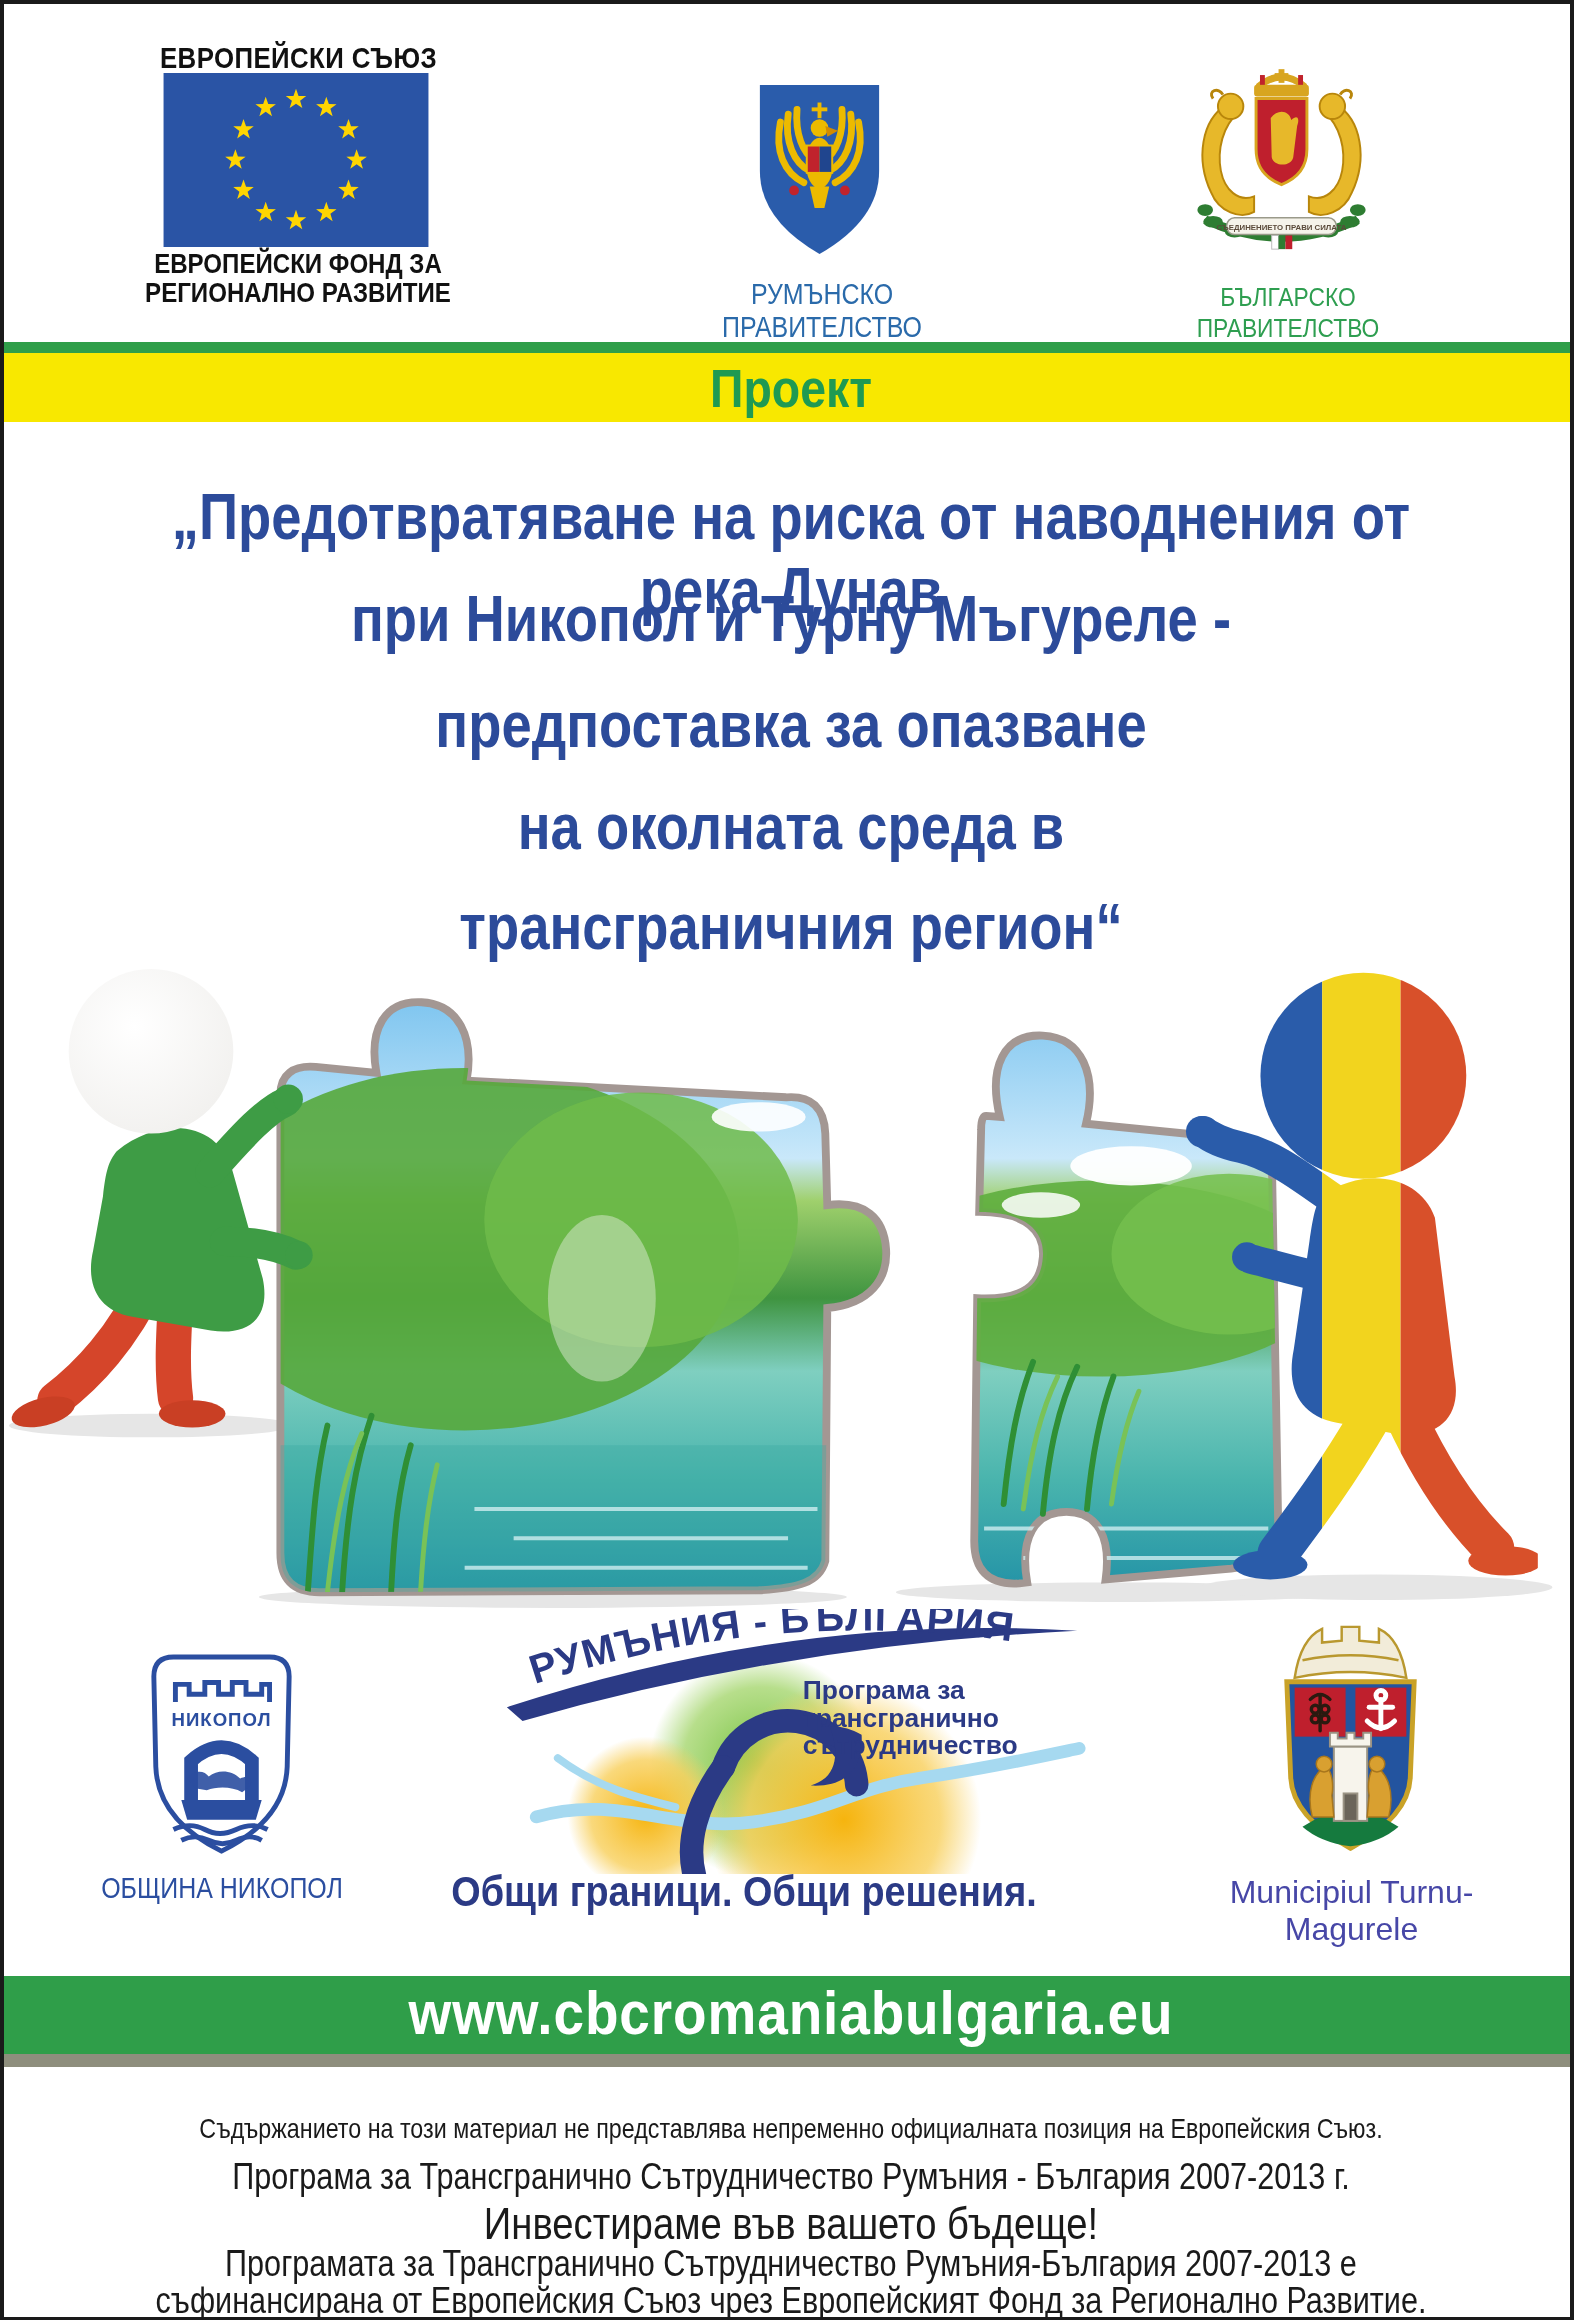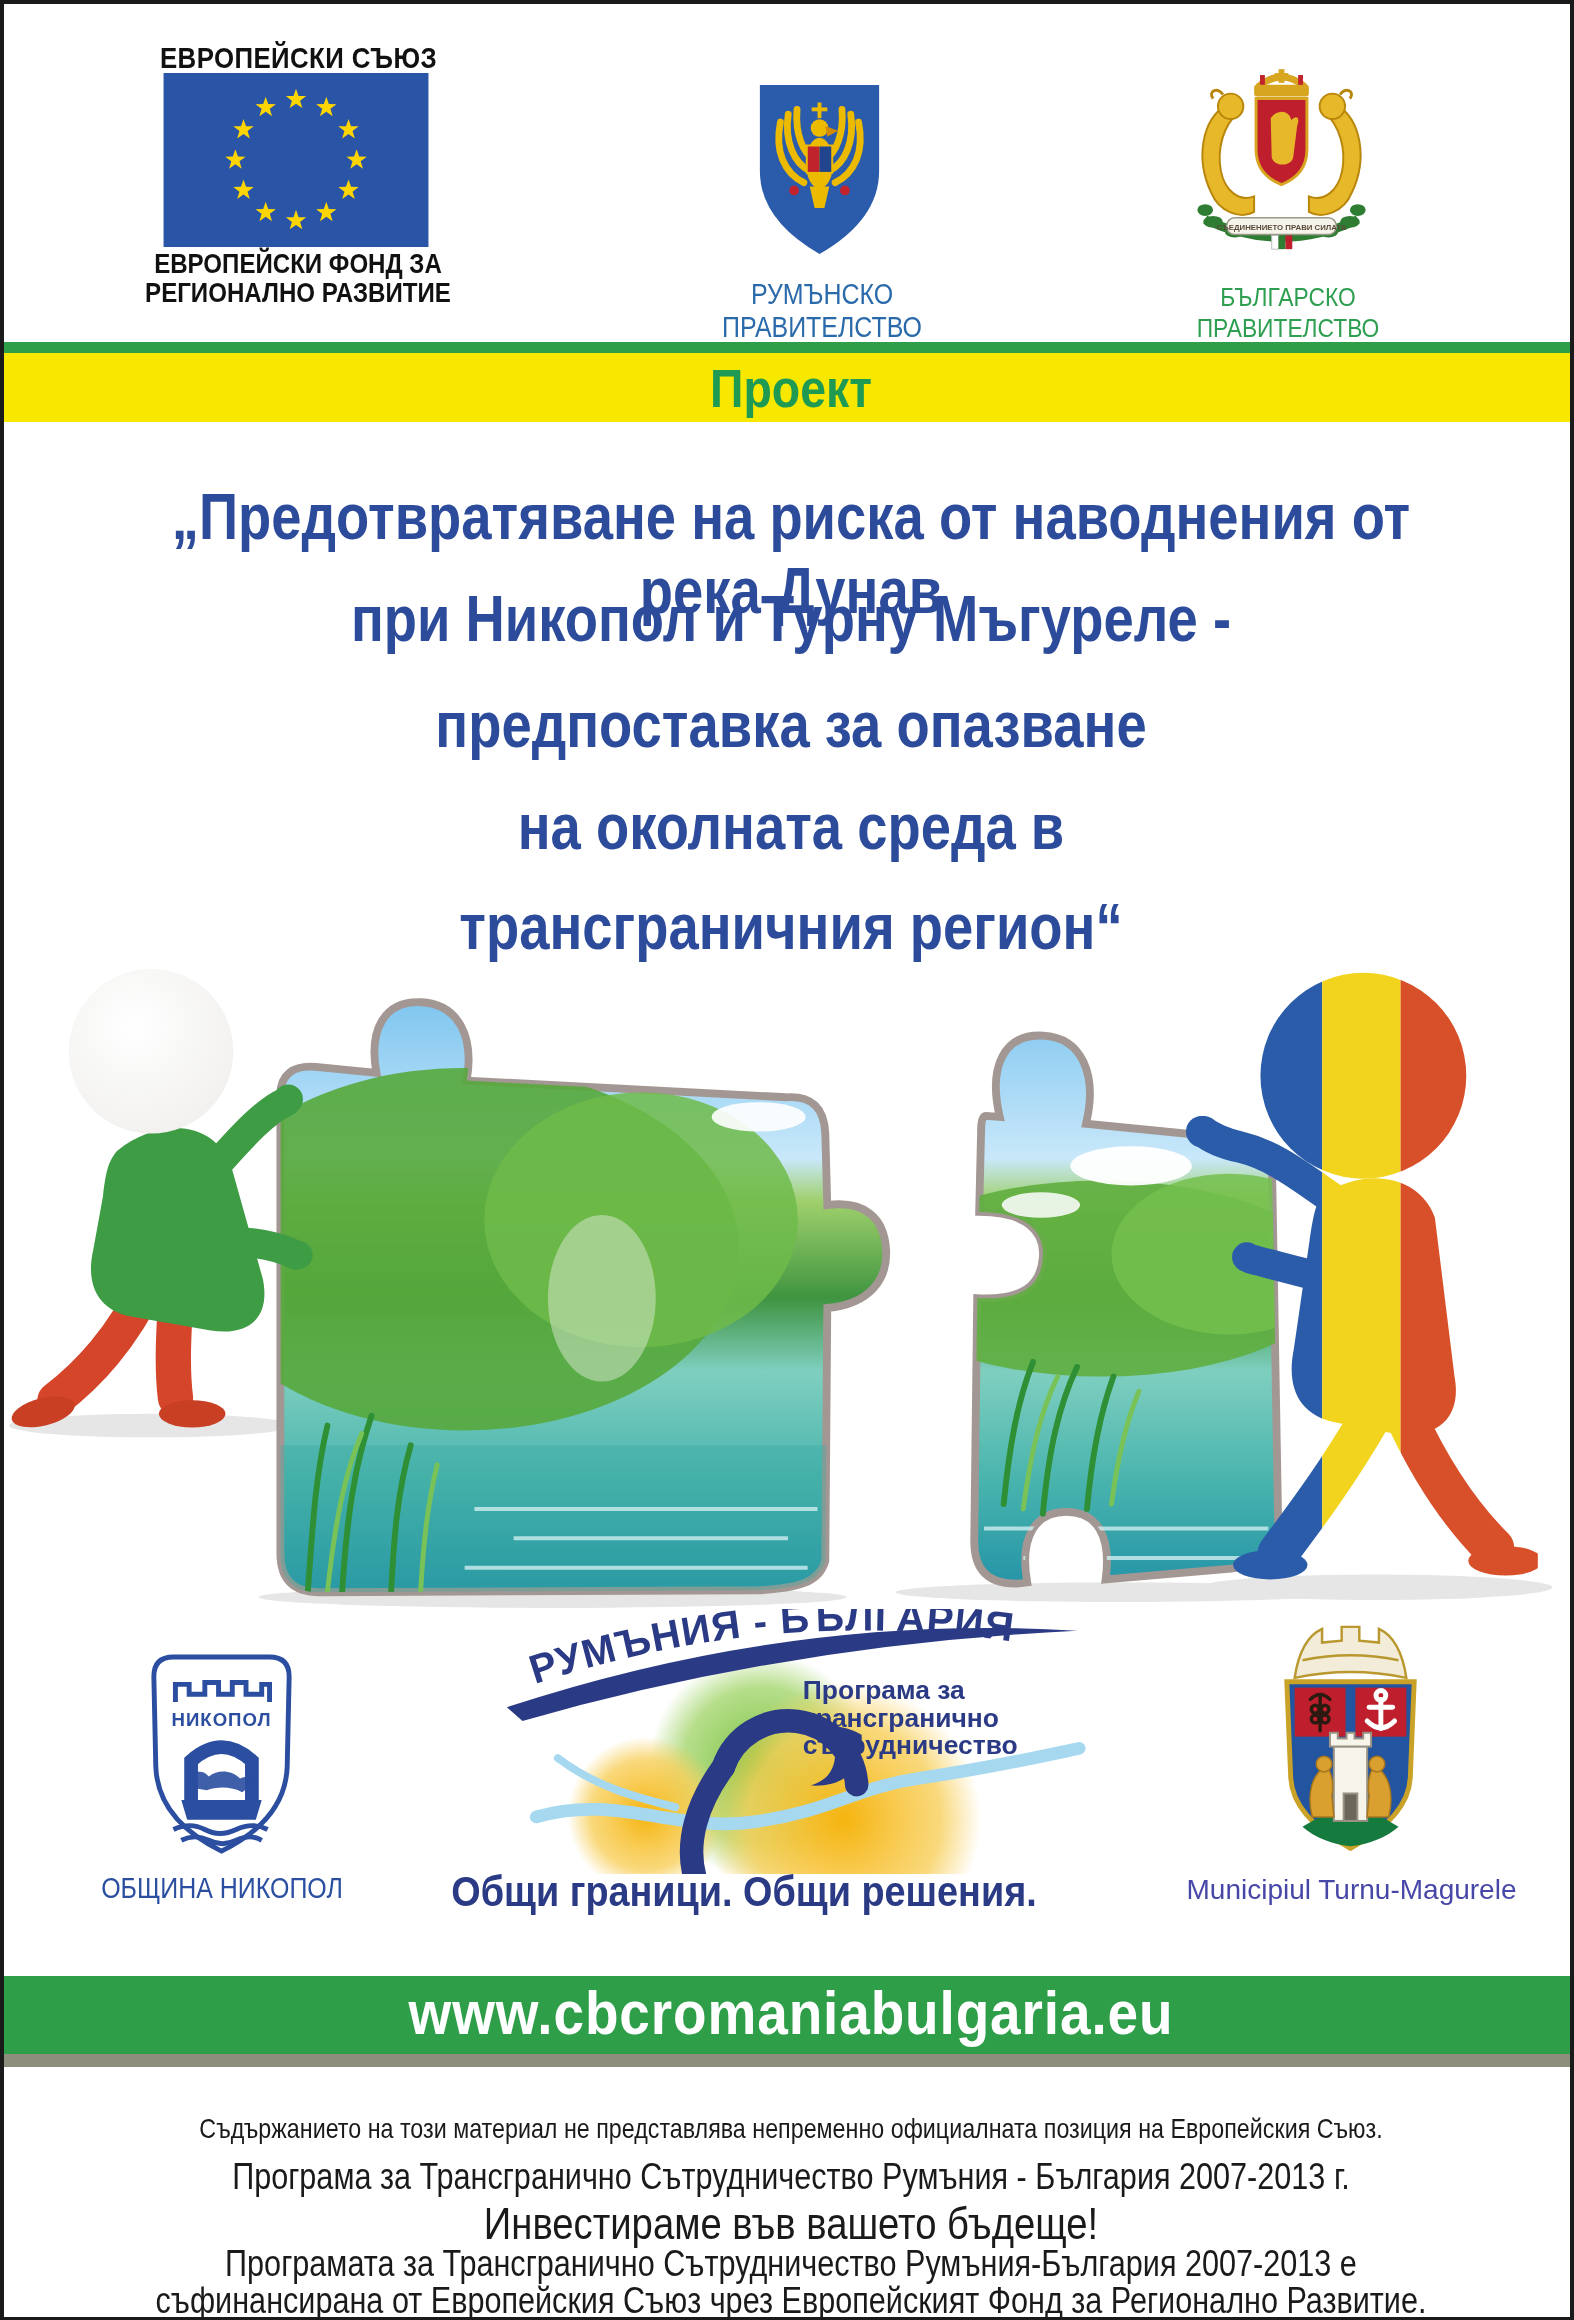--- a/index.html
+++ b/index.html
@@ -18,21 +18,21 @@
   .bg-label{left:1125px;top:278px;width:318px;font-size:26.5px;font-weight:500;color:#2e9e50;}
   
   .green-strip{left:0;top:338px;width:1574px;height:10.8px;background:#2f9e49;}
   .yellow-band{left:0;top:349px;width:1574px;height:69px;background:#f8e800;}
   .project-label{left:0;top:353px;width:1574px;font-size:54px;font-weight:bold;color:#1f9a52;}
   
   .title-line{left:0;width:1574px;font-size:64px;font-weight:bold;color:#2c4b9a;transform:scaleX(.85);transform-origin:center;}
   
   .nikopol-caption{left:59px;top:1868px;width:318px;font-size:29px;font-weight:500;color:#2b4ea0;}
   .program-slogan{left:387px;top:1864px;width:706px;font-size:42px;font-weight:bold;color:#2b3a85;transform:scaleX(.9);transform-origin:center;}
-  .turnu-caption{left:1166px;top:1870px;width:363px;font-size:28px;font-weight:500;color:#4747a7;}
+  .turnu-caption{left:1166px;top:1870px;width:363px;font-size:32px;font-weight:500;color:#4747a7;}
   
   .www-band{left:0;top:1972px;width:1574px;height:78px;background:#2f9e49;}
   .www-text{left:0;top:1974px;width:1574px;font-size:61px;font-weight:bold;color:#ffffff;letter-spacing:1px;transform:scaleX(.9);transform-origin:center;}
   .gray-strip{left:0;top:2050px;width:1574px;height:12.7px;background:#8e8e7d;}
   
   .foot{left:0;width:1574px;color:#1a1a1a;transform:scaleX(.85);transform-origin:center;}
   .f1{top:2109px;font-size:27.4px;}
   .f2{top:2152px;font-size:36px;}
   .f3{top:2194px;font-size:45px;}
   .f4{top:2239px;font-size:36px;}

